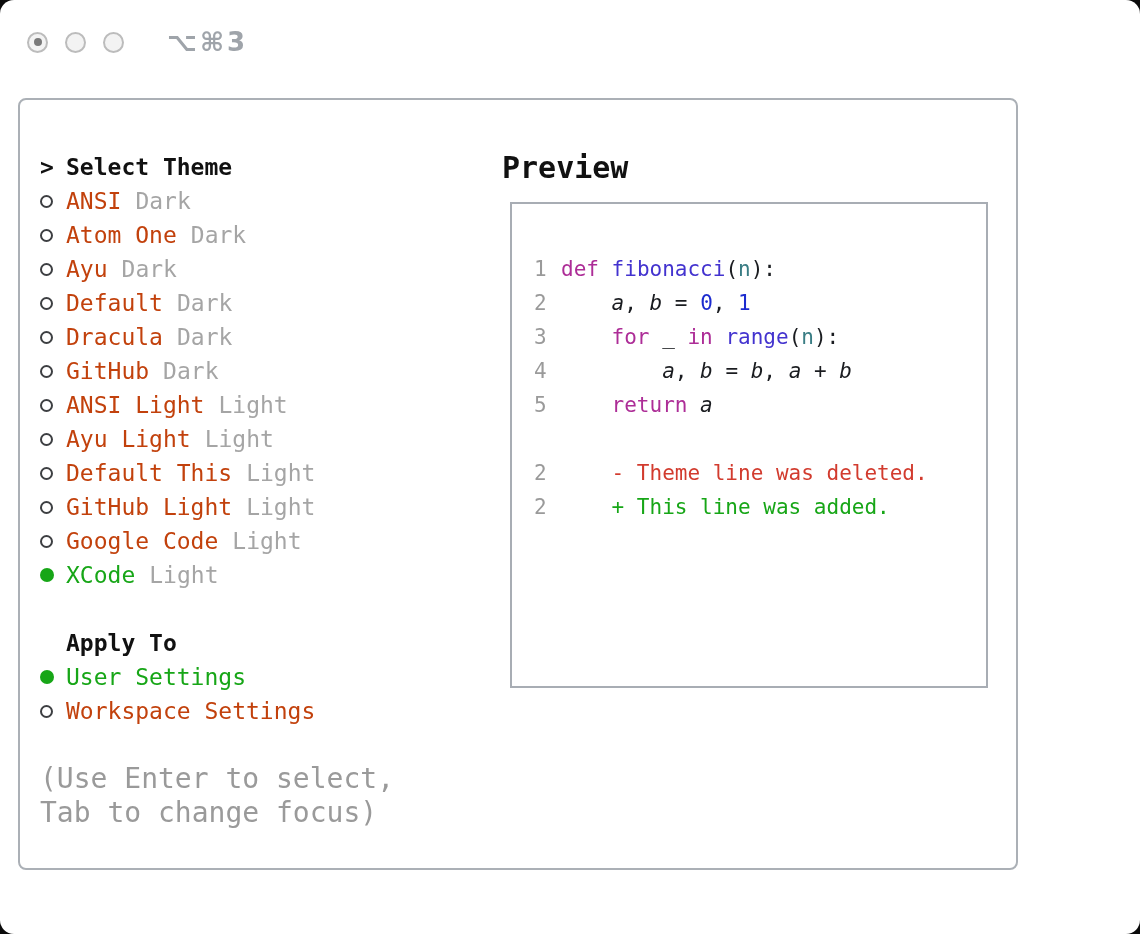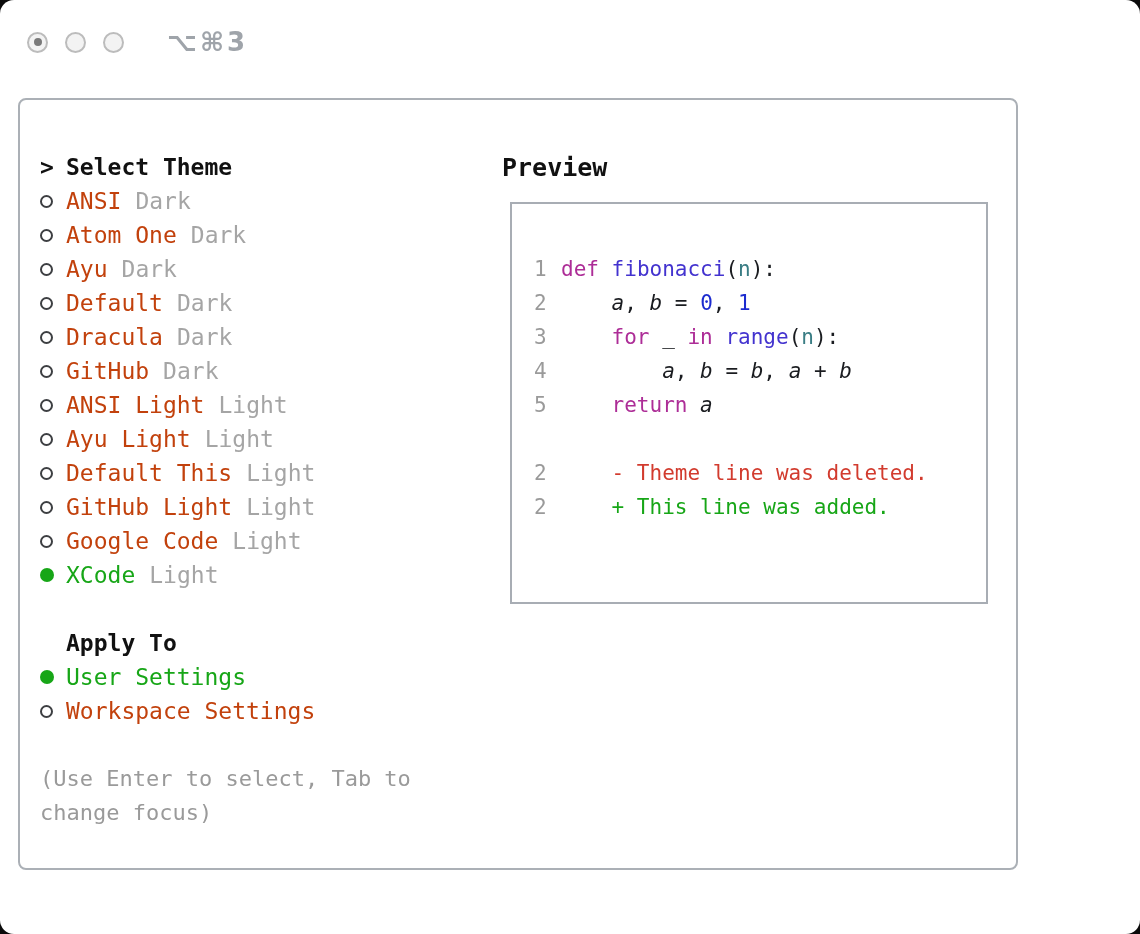--- a/index.html
+++ b/index.html
@@ -29,24 +29,24 @@
   .row { height:34px; display:flex; align-items:center; font-size:23px; color:#1a1c20; white-space:pre; }
   .marker { width:26px; flex:none; display:flex; align-items:center; }
   .prompt-char { font-weight:bold; color:#111; }
   .bold-title { font-weight:bold; color:#111; }
   .circle { width:13px; height:13px; border-radius:50%; border:2px solid #3d3f42; }
   .circle.sel { width:14px; height:14px; border:none; background:var(--green); }
   .tname { color:#c2410c; }
   .tname.sel { color:var(--green); }
   .variant { color:#a5a5a5; margin-left:14px; }
   .spacer { height:34px; }
-  .hint { margin-top:34px; width:420px; font-size:22px; line-height:34px; color:#9a9a9a; }
-  .preview-title { height:34px; display:flex; align-items:center; font-weight:bold; font-size:25px; color:#111; }
+  .hint { margin-top:34px; width:420px; font-size:28px; line-height:34px; color:#9a9a9a; }
+  .preview-title { height:34px; display:flex; align-items:center; font-weight:bold; font-size:30px; color:#111; }
   .preview-box {
-    margin-top:18px; margin-left:8px; width:478px; height:402px;
+    margin-top:18px; margin-left:8px; width:478px; height:486px;
     border:2px solid #a8adb4; background:#fff; padding:48px 0 0 22px;
   }
   .cline { height:34px; line-height:34px; font-size:21px; white-space:pre; color:#1a1c20; }
   .ln { display:inline-block; width:27px; color:#9a9a9a; }
   .tok-keyword { color:var(--keyword); }
   .tok-func { color:var(--func); }
   .tok-number { color:var(--number); }
   .tok-param { color:var(--param); }
   .tok-var { font-style:italic; }
   .diff-context { color:#9a9a9a; }

